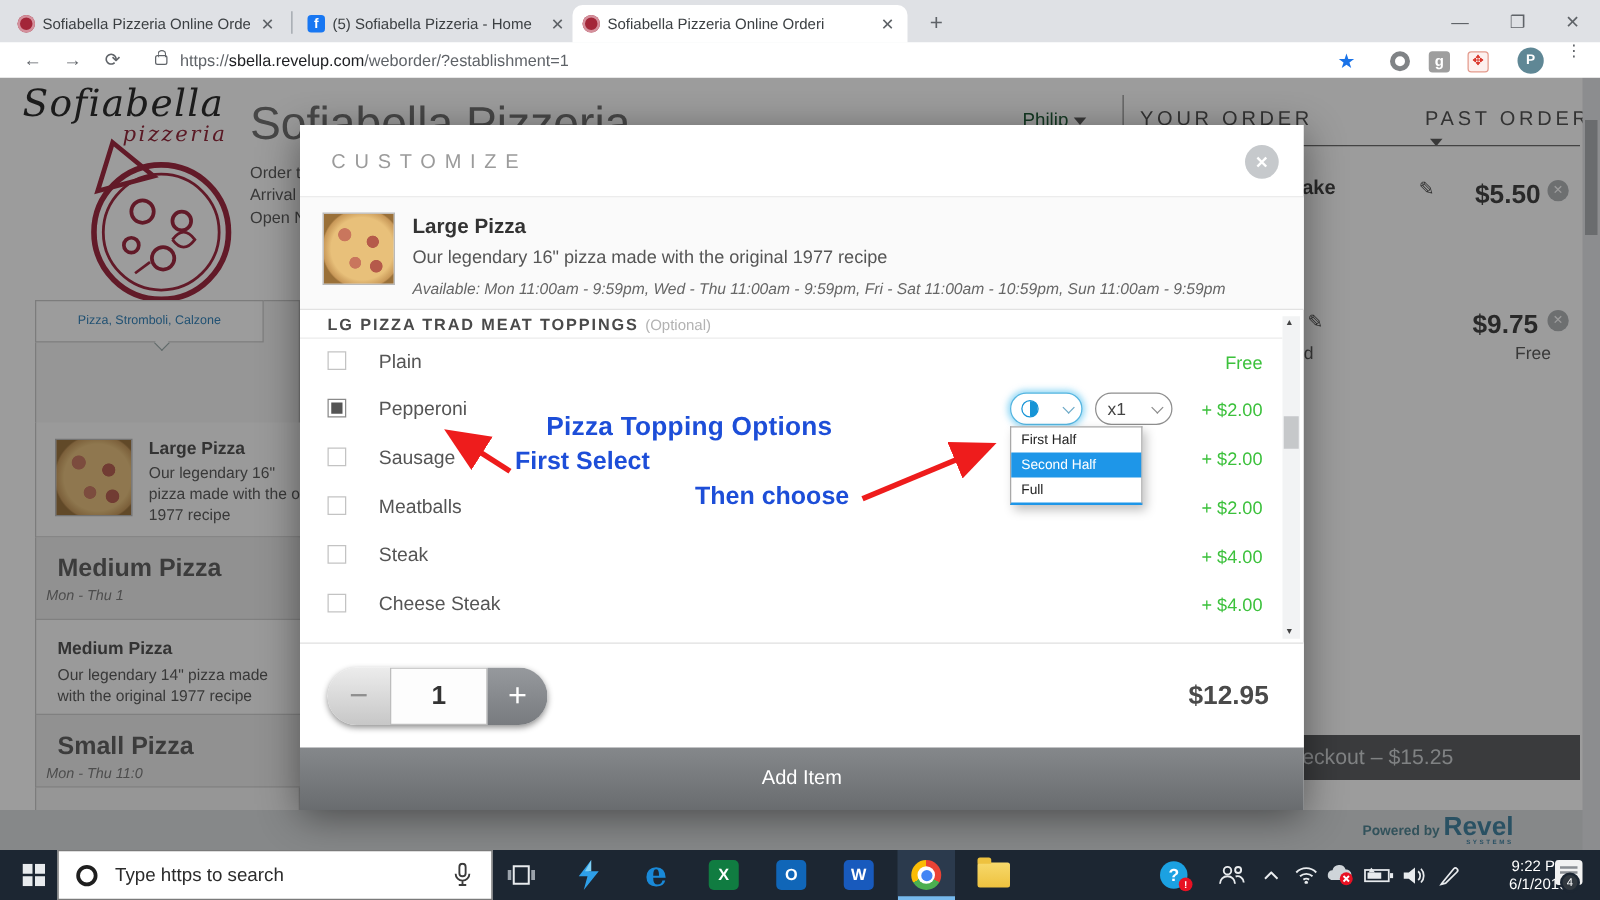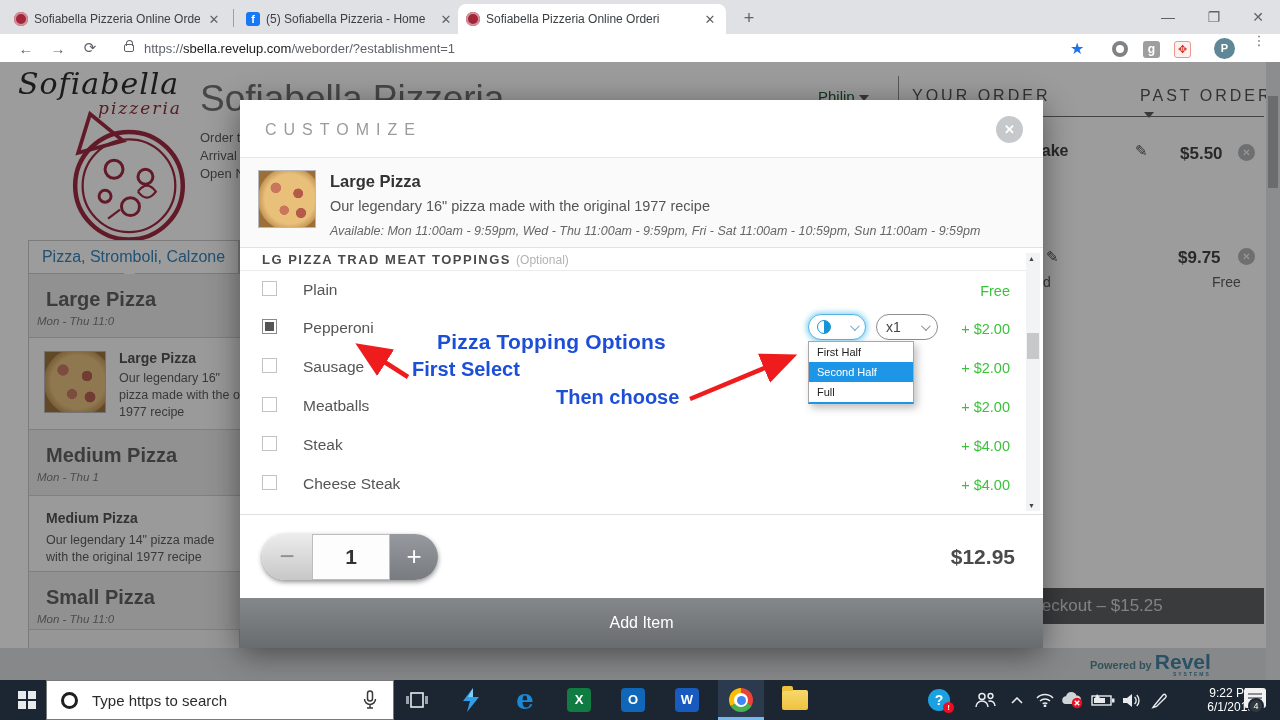--- a/index.html
+++ b/index.html
@@ -38,28 +38,28 @@
   #logo2 { position:absolute; left:98px; top:36px; font-family:"DejaVu Serif", serif; font-style:italic; font-size:17px; color:#8e1f33; letter-spacing:2px; }
   #pagetitle { position:absolute; left:200px; top:16px; font-size:37px; color:#6d6d6d; }
   .infoline { position:absolute; left:200px; font-size:13px; color:#555; }
   #usermenu { position:absolute; left:818px; top:26px; font-size:15px; color:#14532d; }
   #hdrsep { position:absolute; left:898px; top:14px; width:1px; height:36px; background:#8a8a8a; }
   #yourorder { position:absolute; left:912px; top:25px; font-size:16px; letter-spacing:3px; color:#4a4a4a; }
   #pastorder { position:absolute; left:1140px; top:25px; font-size:16px; letter-spacing:3px; color:#4a4a4a; }
   #orderrule { position:absolute; left:908px; top:54px; width:356px; height:1px; background:#666; }
   .caret-dn { display:inline-block; width:0; height:0; border-left:5px solid transparent; border-right:5px solid transparent; border-top:6px solid #555; margin-left:4px; vertical-align:middle; }
   .o-item-name { font-size:16px; font-weight:bold; color:#3a3a3a; }
-  .o-price { font-size:17px; font-weight:bold; color:#3a3a3a; }
+  .o-price { font-size:21px; font-weight:bold; color:#3a3a3a; }
   .pencil { color:#4a4a4a; font-size:15px; }
   .remove { width:17px; height:17px; border-radius:50%; background:#aeb1b4; color:#fff; font-size:10px; text-align:center; line-height:17px; }
   .freetxt { font-size:14px; color:#555; }
 
   
   #menupanel { position:absolute; left:28px; top:178px; width:212px; height:440px; background:#f4f4f4; border:1px solid #c9c9c9; }
-  #cattab { position:absolute; left:28px; top:178px; width:211px; height:34px; background:#fff; border:1px solid #c9c9c9; text-align:center; font-size:16px; color:#2d7fb8; line-height:32px; white-space:nowrap; overflow:hidden; }
+  #cattab { position:absolute; left:28px; top:178px; width:183px; height:34px; background:#fff; border:1px solid #c9c9c9; text-align:center; font-size:10px; color:#2d7fb8; line-height:32px; white-space:nowrap; overflow:hidden; }
   #catchev { position:absolute; left:125px; top:208px; width:9px; height:9px; border-right:1.5px solid #9aa; border-bottom:1.5px solid #9aa; transform:rotate(45deg); background:#fff; }
   .msec { position:absolute; left:28px; width:212px; background:#ececec; border-bottom:1px solid #cfcfcf; border-left:1px solid #c9c9c9; }
   .msec .t { font-size:20px; font-weight:bold; color:#5a5a5a; margin:14px 0 0 17px; display:inline-block; }
   .msec .h { font-size:11.5px; font-style:italic; color:#777; margin-left:8px; white-space:nowrap; }
   .mcard { position:absolute; left:28px; width:212px; background:#fbfbfb; border-bottom:1px solid #cfcfcf; border-left:1px solid #c9c9c9; }
   .mcard .nm { font-size:14px; font-weight:bold; color:#4a4a4a; }
   .mcard .ds { font-size:12.5px; color:#555; line-height:17px; }
   .pzimg { background:
       radial-gradient(circle at 30% 30%, #c9765d 9%, transparent 10%),
       radial-gradient(circle at 70% 40%, #b55a4a 9%, transparent 10%),
@@ -188,23 +188,20 @@
   <div class="abs pencil" style="left:1046px;top:186px">✎</div>
   <div class="abs o-price" style="left:1178px;top:186px">$9.75</div>
   <div class="abs remove" style="left:1238px;top:186px">✕</div>
   <div class="abs freetxt" style="left:1043px;top:212px">d</div>
   <div class="abs freetxt" style="left:1212px;top:212px">Free</div>
 
   <div id="menupanel"></div>
   <div id="cattab">Pizza, Stromboli, Calzone</div>
   <div id="catchev"></div>
 
-  <div class="msec" style="top:212px;height:64px">
-    <span class="t">Large Pizza</span><span class="h">Mon - Thu 11:0</span>
-  </div>
   <div class="mcard" style="top:276px;height:92px">
     <div class="pzimg abs" style="left:15px;top:13px;width:62px;height:62px"></div>
     <div class="nm abs" style="left:90px;top:12px">Large Pizza</div>
     <div class="ds abs" style="left:90px;top:32px">Our legendary 16"</div>
     <div class="ds abs" style="left:90px;top:49px">pizza made with the o</div>
     <div class="ds abs" style="left:90px;top:66px">1977 recipe</div>
   </div>
 
   <div class="msec" style="top:368px;height:66px">
     <span class="t">Medium Pizza</span><span class="h">Mon - Thu 1</span>

